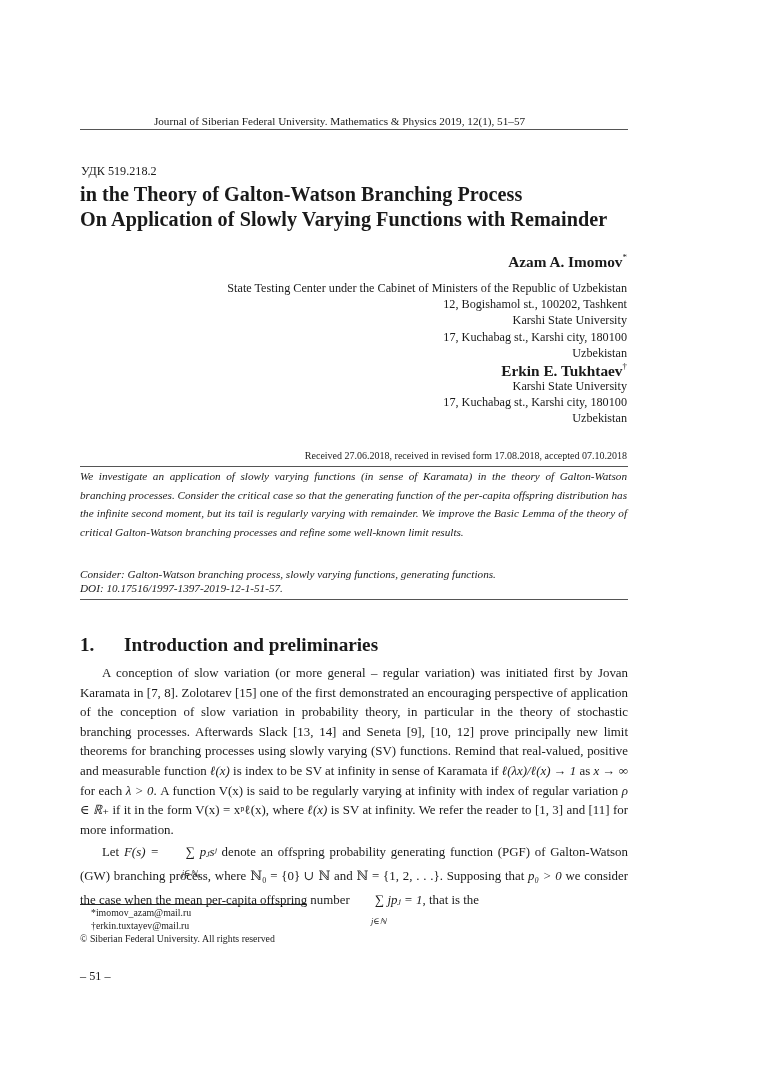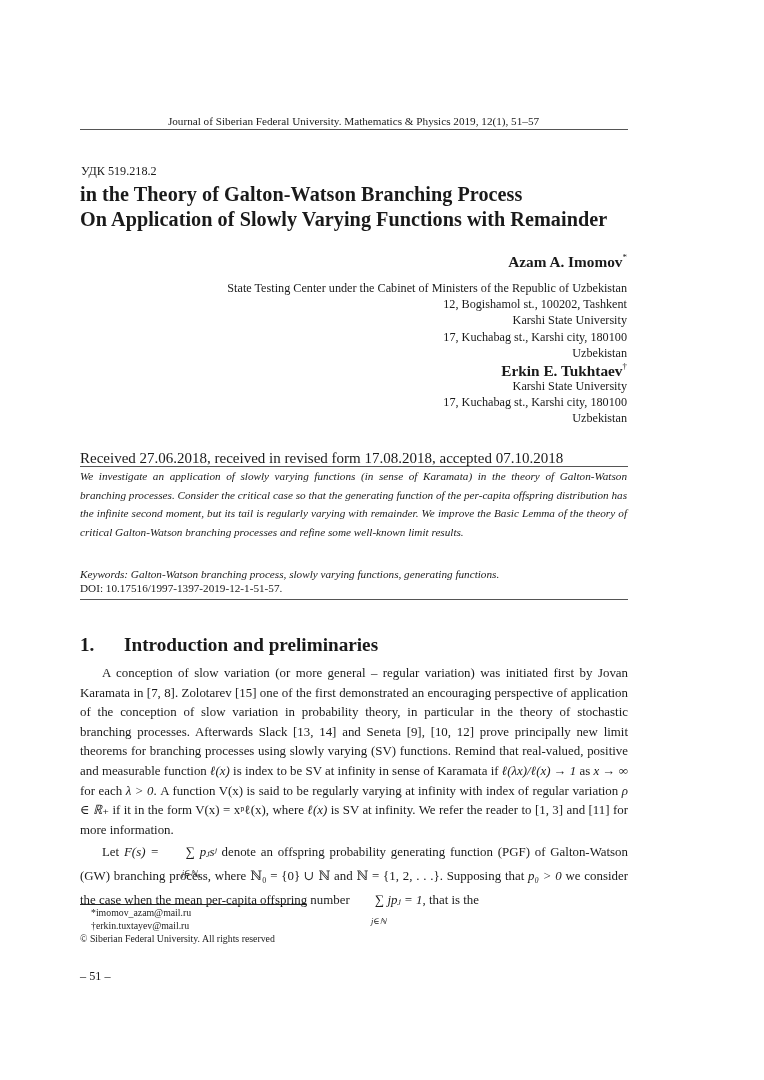--- a/index.html
+++ b/index.html
@@ -1,31 +1,31 @@
 <!DOCTYPE html>
 <html><head>
 <meta charset="utf-8">
 <style>
   html, body { margin: 0; padding: 0; background: #ffffff; }
   body { width: 764px; height: 1080px; position: relative; overflow: hidden;
          font-family: "DejaVu Serif", "Liberation Serif", serif; color: #1a1a1a; }
   .serif { font-family: "Liberation Serif", "DejaVu Serif", serif; }
   .abs { position: absolute; }
-  .running-head { left: 80px; width: 547px; top: 115px; font-size: 11.2px; text-align: center; }
+  .running-head { left: 66px; width: 547px; top: 115px; font-size: 11.2px; text-align: center; }
   .rule { position: absolute; background: #555; height: 1px; }
   .udk { left: 81px; top: 164px; font-size: 12.2px; }
   .title { left: 80px; top: 182px; width: 560px; font-size: 20.2px; font-weight: bold; line-height: 25px; letter-spacing: 0.05px; }
   .author { right: 137px; font-size: 15.3px; font-weight: bold; text-align: right; }
   .author sup { font-weight: normal; font-size: 9px; vertical-align: 7px; }
   .affil { right: 137px; font-size: 12.2px; text-align: right; line-height: 16.2px; white-space: nowrap; }
-  .received { left: 80px; width: 547px; top: 450px; font-size: 15px; text-align: left; }
+  .received { left: 80px; width: 547px; top: 450px; font-size: 10px; text-align: right; }
   .abstract { left: 80px; width: 547px; top: 467px; font-size: 11.2px; font-style: italic; line-height: 18.7px; text-align: justify; font-family: Liberation Serif, serif; }
   .keywords { left: 80px; width: 547px; top: 565px; font-size: 11.2px; line-height: 18px; }
   .keywords .kw { font-style: italic; }
-  .doi { left: 80px; top: 582px; font-size: 11.2px; }
+  .doi { left: 80px; top: 582px; font-size: 11.2px; font-style: italic; }
   .section { left: 80px; top: 634px; font-size: 19.2px; font-weight: bold; }
   .section .num { display: inline-block; width: 44px; }
   .body-text { left: 80px; width: 548px; font-size: 12.9px; line-height: 19.6px; text-align: justify; }
   .body-text p { margin: 0; text-indent: 22px; }
   .sum { display: inline-block; position: relative; vertical-align: baseline; text-align: center; }
   .sum .sub { position: absolute; left: -4px; top: 14px; font-size: 8.5px; font-style: italic; white-space: nowrap; margin-top: 7px; }
   .footnote-rule { left: 80px; top: 904px; width: 226px; height: 1px; background: #222; }
   .footnotes { left: 80px; top: 906px; font-size: 9.8px; line-height: 13.2px; }
   .footnotes .fn { padding-left: 11px; }
   .page-number { left: 80px; width: 547px; top: 969px; font-size: 12.2px; text-align: left; }
@@ -61,21 +61,21 @@
   <div>Karshi State University</div>
   <div>17, Kuchabag st., Karshi city, 180100</div>
   <div>Uzbekistan</div>
 </div>
 
 <div class="abs received serif">Received 27.06.2018, received in revised form 17.08.2018, accepted 07.10.2018</div>
 <div class="rule" style="left:80px; top:466px; width:548px;"></div>
 <div class="abs abstract serif">We investigate an application of slowly varying functions (in sense of Karamata) in the theory of Galton-Watson branching processes. Consider the critical case so that the generating function of the per-capita offspring distribution has the infinite second moment, but its tail is regularly varying with remainder. We improve the Basic Lemma of the theory of critical Galton-Watson branching processes and refine some well-known limit results.</div>
 
 <div class="abs keywords serif">
-  <span class="kw">Keywords:</span>
+  <span class="kw">Consider:</span>
   <span class="kw">Galton-Watson branching process, slowly varying functions, generating functions.</span>
 </div>
 <div class="abs doi serif">DOI: 10.17516/1997-1397-2019-12-1-51-57.</div>
 <div class="rule" style="left:80px; top:599px; width:548px;"></div>
 
 <div class="abs section serif">
   <span class="num">1.</span><span>Introduction and preliminaries</span>
 </div>
 
 <div class="abs body-text serif" style="top:664px;">

